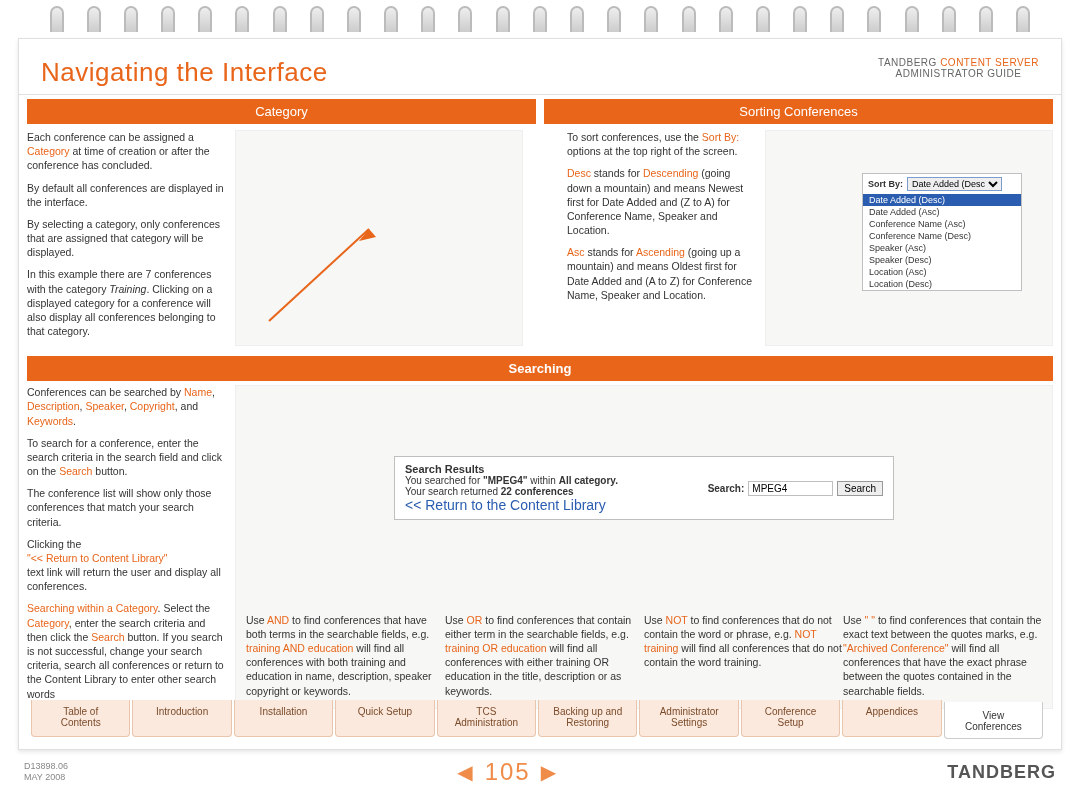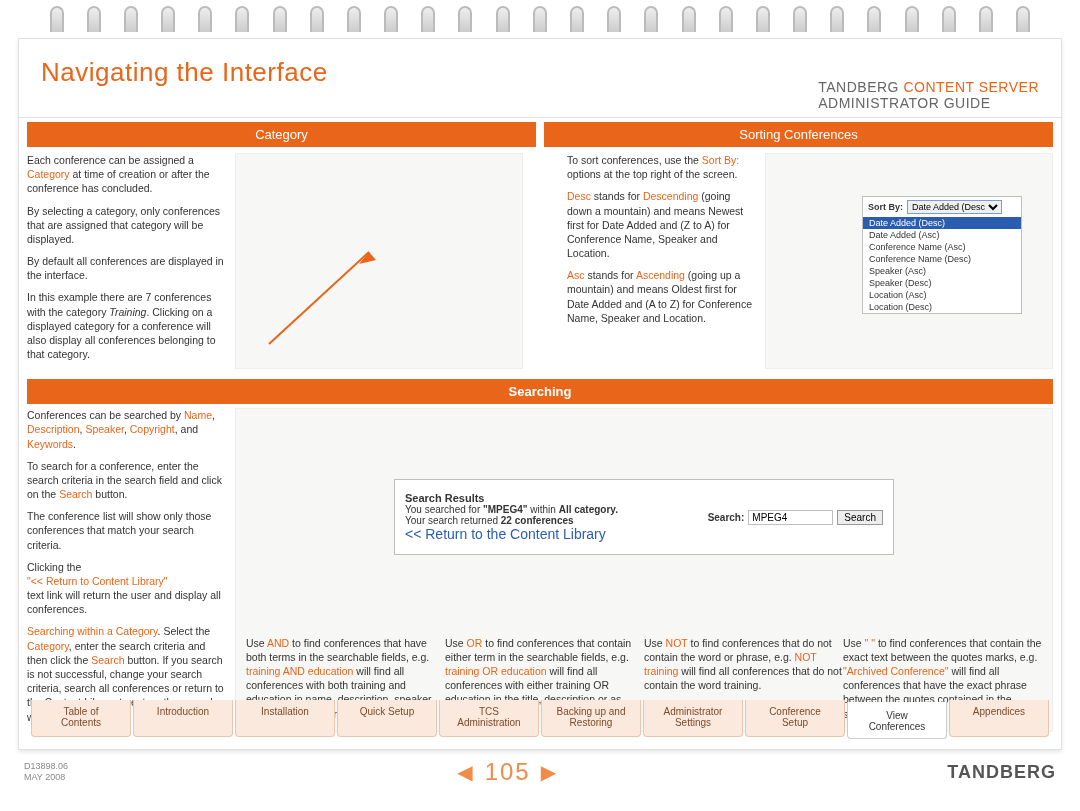--- a/index.html
+++ b/index.html
@@ -48,21 +48,21 @@
     align-items: flex-start;
     padding: 18px 22px 6px;
     border-bottom: 1px solid #e0e0e0;
   }
   .title {
     color: #e8651a;
     font-size: 26px;
     font-weight: 400;
     letter-spacing: .5px;
   }
-  .brand-block { text-align: left; font-size: 14px; letter-spacing: .5px; color:#666;margin-top:22px; }
+  .brand-block { text-align: center; font-size: 10px; letter-spacing: .5px; color:#666; }
   .brand-block .cs { color:#e8651a; }
   .bars { display:flex; gap:8px; padding: 0 8px; }
   .bar {
     flex:1;
     background:#e8651a;
     color:#fff;
     text-align:center;
     font-size:13px;
     padding:5px 0;
     margin-top:4px;
@@ -107,21 +107,21 @@
   .search-bar { margin-top:6px;font-weight:bold; }
   .search-row { display:flex; gap:8px; padding:4px 8px 0; }
   .search-left { width:200px; font-size:10.5px; line-height:1.35; }
   .search-left p { margin:0 0 8px; }
   .search-main { flex:1; background:#f7f7f5; border:1px solid #eee; position:relative; min-height:280px; padding-top:70px;}
   .sr-box {
     margin:0 auto;
     width:500px;
     border:1px solid #bfbfbf;
     background:#fff;
-    padding:12px 10px;
+    padding:6px 10px;
     font-size:10px;
     display:flex;
     justify-content:space-between;
     align-items:center;
   }
   .sr-left .ttl { font-weight:bold; font-size:11px; }
   .sr-left .ret { color:#2a5db0; font-size:14px; }
   .sr-right { display:flex; align-items:center; gap:4px; font-size:10px; }
   .sr-right input[type=text]{ width:85px; font-size:10px; border:1px solid #bfbfbf; padding:1px 3px;}
   .sr-right button{ font-size:10px; padding:1px 6px; border:1px solid #999; background:#eee;}
@@ -130,21 +130,21 @@
     bottom:10px; left:10px; right:10px;
     display:flex;
     gap:0;
     font-size:10.5px;
     line-height:1.35;
   }
   .ops-row > div { flex:1; }
   
   .tabs {
     position:absolute;
-    bottom:12px; left:12px; right:12px;
+    bottom:12px; left:12px; right:18px;
     display:flex;
     gap:2px;
   }
   .tab {
     flex:1;
     background:#fce9dd;
     border:1px solid #e8c5ac;
     border-top:none;
     text-align:center;
     font-size:10px;
@@ -215,22 +215,22 @@
 
     <div class="bars">
       <div class="bar" style="flex:1">Category</div>
       <div class="bar" style="flex:1">Sorting Conferences</div>
     </div>
 
     <div class="sec">
 
       <div class="col-txt">
         <p><span>Each conference can be assigned a </span><span class="orange">Category</span><span> at time of creation or after the conference has concluded.</span></p>
+        <p>By default all conferences are displayed in the interface.</p>
         <p>By selecting a category, only conferences that are assigned that category will be displayed.</p>
-        <p>By default all conferences are displayed in the interface.</p>
         <p><span>In this example there are 7 conferences with the category </span><i>Training</i><span>. Clicking on a displayed category for a conference will also display all conferences belonging to that category.</span></p>
       </div>
 
       <div class="col-img" style="flex:0.88">
         <svg class="arrow" width="140" height="110">
           <line x1="5" y1="100" x2="105" y2="8" stroke="#e8651a" stroke-width="2"></line>
           <polygon points="105,8 95,20 112,16" fill="#e8651a"></polygon>
         </svg>
       </div>
 
@@ -299,22 +299,22 @@
 
     <div class="tabs" id="tabs">
         <div class="tab">Table of<br>Contents</div>
         <div class="tab">Introduction</div>
         <div class="tab">Installation</div>
         <div class="tab">Quick Setup</div>
         <div class="tab">TCS<br>Administration</div>
         <div class="tab">Backing up and<br>Restoring</div>
         <div class="tab">Administrator<br>Settings</div>
         <div class="tab">Conference<br>Setup</div>
+        <div class="tab">Appendices</div>
         <div class="tab active">View<br>Conferences</div>
-        <div class="tab">Appendices</div>
       </div>
 
   </div>
 
   <div class="footer">
     <div class="doc-meta">
       <div>D13898.06</div>
       <div>MAY 2008</div>
     </div>
     <div class="pager">

